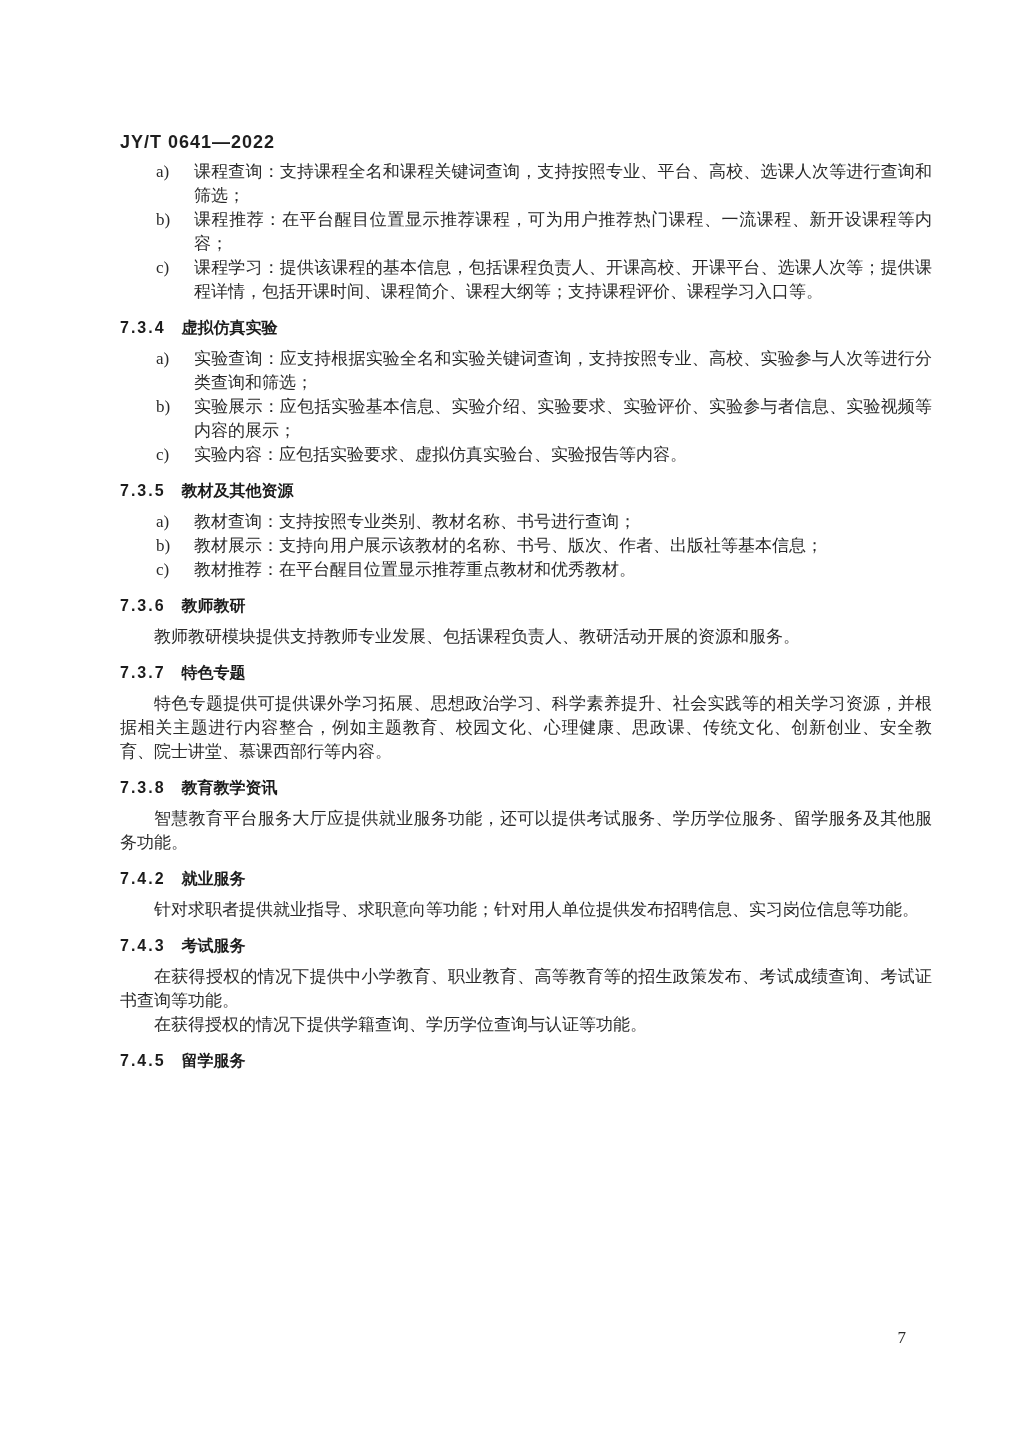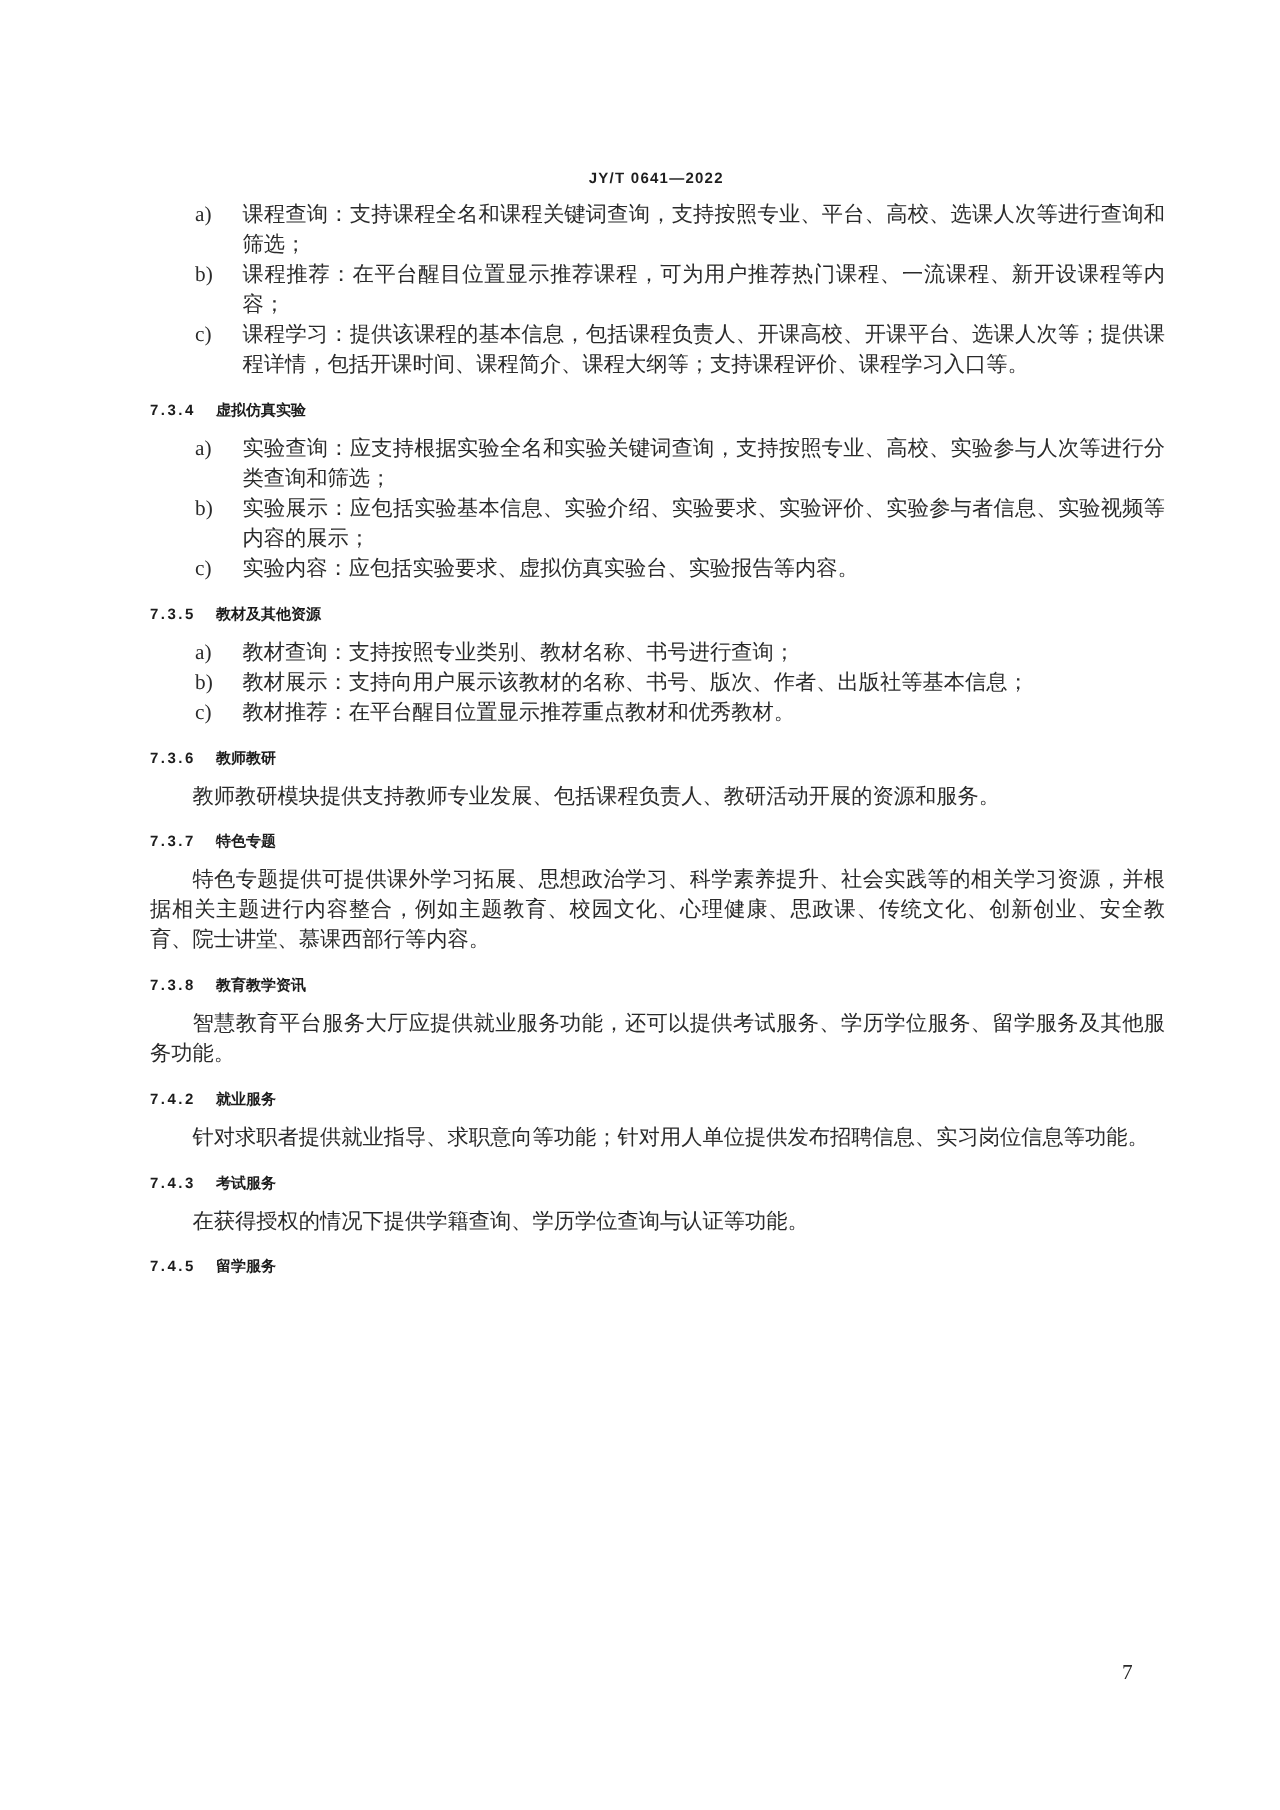--- a/index.html
+++ b/index.html
@@ -16,24 +16,24 @@
     font-family: "Liberation Serif", "DejaVu Serif", serif;
     font-size: 17px;
     line-height: 24px;
     overflow: hidden;
   }
   .header-row {
     position: absolute;
     top: 130px;
     left: 120px;
     right: 94px;
-    text-align: center;
+    text-align: left;
     font-family: "Liberation Sans", "DejaVu Sans", sans-serif;
     font-weight: bold;
-    font-size: 12px;
+    font-size: 18px;
     letter-spacing: 1px;
     color: #1e1e1e;
   }
   .content {
     position: absolute;
     top: 160px;
     left: 120px;
     width: 812px;
   }
   .para {
@@ -49,21 +49,21 @@
     flex: 0 0 38px;
     width: 38px;
   }
   .list-text {
     flex: 1;
     text-align: justify;
   }
   .heading {
     font-family: "Liberation Sans", "DejaVu Sans", sans-serif;
     font-weight: bold;
-    font-size: 12px;
+    font-size: 16px;
     color: #1c1c1c;
     margin: 12px 0 7px 0;
   }
   .heading .h-num {
     letter-spacing: 2px;
     margin-right: 16px;
   }
   .heading.level-2 {
     margin-top: 16px;
   }
@@ -126,20 +126,21 @@
       </div>
       <div class="heading level-3"><span class="h-num">7.3.6</span><span class="h-title">教师教研</span></div>
       <p class="para">教师教研模块提供支持教师专业发展、包括课程负责人、教研活动开展的资源和服务。</p>
       <div class="heading level-3"><span class="h-num">7.3.7</span><span class="h-title">特色专题</span></div>
       <p class="para">特色专题提供可提供课外学习拓展、思想政治学习、科学素养提升、社会实践等的相关学习资源，并根据相关主题进行内容整合，例如主题教育、校园文化、心理健康、思政课、传统文化、创新创业、安全教育、院士讲堂、慕课西部行等内容。</p>
       <div class="heading level-3"><span class="h-num">7.3.8</span><span class="h-title">教育教学资讯</span></div>
       <p class="para">智慧教育平台服务大厅应提供就业服务功能，还可以提供考试服务、学历学位服务、留学服务及其他服务功能。</p>
       <div class="heading level-3"><span class="h-num">7.4.2</span><span class="h-title">就业服务</span></div>
       <p class="para">针对求职者提供就业指导、求职意向等功能；针对用人单位提供发布招聘信息、实习岗位信息等功能。</p>
       <div class="heading level-3"><span class="h-num">7.4.3</span><span class="h-title">考试服务</span></div>
+      <p class="para">在获得授权的情况下提供中小学教育、职业教育、高等教育等的招生政策发布、考试成绩查询、考试证书查询等功能。</p>
       <p class="para">在获得授权的情况下提供学籍查询、学历学位查询与认证等功能。</p>
       <div class="heading level-3"><span class="h-num">7.4.5</span><span class="h-title">留学服务</span></div>
     </div>
 
   <div class="page-footer">
     <span>7</span>
   </div>
 
 </div>
 

